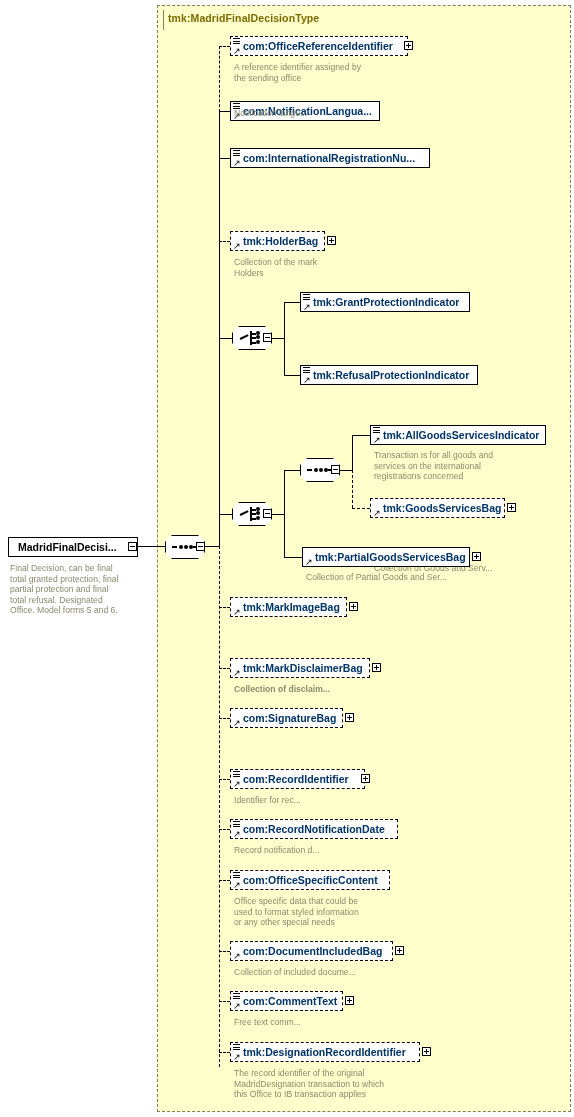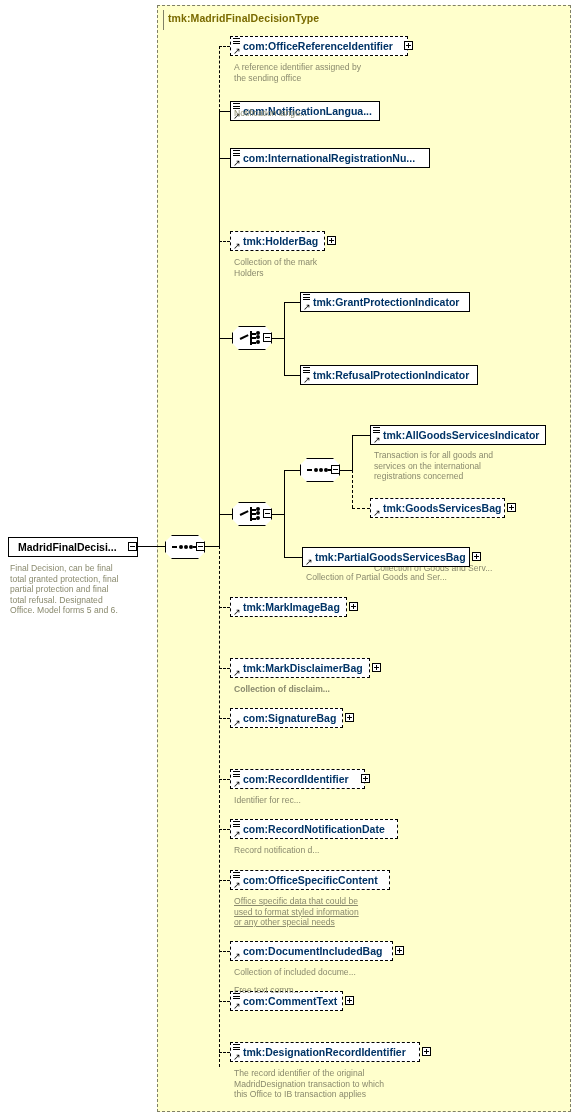--- a/index.html
+++ b/index.html
@@ -326,21 +326,21 @@
   <div class="node dashed" style="left:230px;top:870px;width:160px;">
     <span class="shadow"></span>
     <span class="glyph-lines">
         <i></i>
         <i></i>
         <i></i>
       </span>
     <span class="glyph-arrow">↗</span>
     <span class="node-label">com:OfficeSpecificContent</span>
   </div>
-  <div class="anno" style="left:234px;top:896px;width:215px;text-decoration:underline;">Office specific data that could be
+  <div class="anno" style="left:234px;top:896px;width:215px;">Office specific data that could be
 used to format styled information
 or any other special needs</div>
 
   <div class="ln-h dash" style="left:219px;top:951px;width:11px;"></div>
   <div class="node dashed" style="left:230px;top:941px;width:163px;">
     <span class="shadow"></span>
     <span class="glyph-arrow">↗</span>
     <span class="node-label">com:DocumentIncludedBag</span>
   </div>
   <div class="toggle plus" style="left:395px;top:946px;"></div>
@@ -351,21 +351,21 @@
     <span class="shadow"></span>
     <span class="glyph-lines">
         <i></i>
         <i></i>
         <i></i>
       </span>
     <span class="glyph-arrow">↗</span>
     <span class="node-label">com:CommentText</span>
   </div>
   <div class="toggle plus" style="left:345px;top:996px;"></div>
-  <div class="anno" style="left:234px;top:985px;width:215px;">Free text comm...</div>
+  <div class="anno" style="left:234px;top:1017px;width:215px;">Free text comm...</div>
 
   <div class="ln-h dash" style="left:219px;top:1052px;width:11px;"></div>
   <div class="node dashed" style="left:230px;top:1042px;width:190px;">
     <span class="shadow"></span>
     <span class="glyph-lines">
         <i></i>
         <i></i>
         <i></i>
       </span>
     <span class="glyph-arrow">↗</span>

